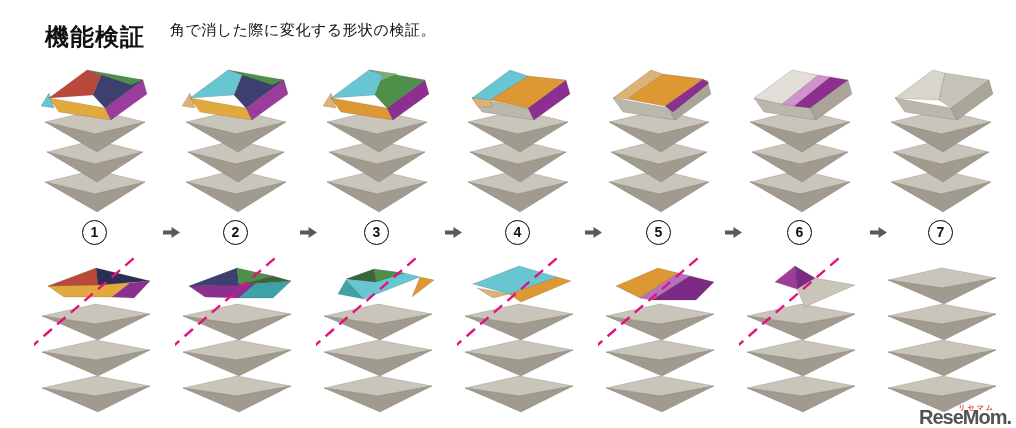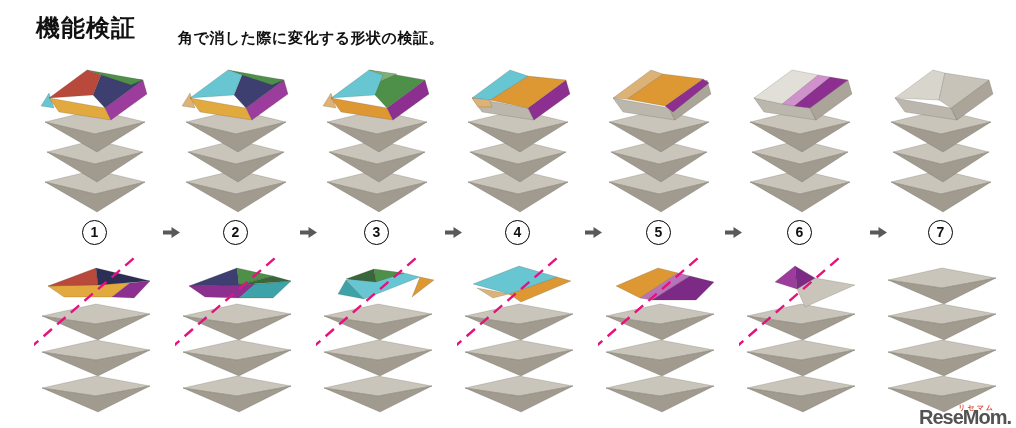--- a/index.html
+++ b/index.html
@@ -1,19 +1,19 @@
 <!DOCTYPE html>
 <html style="--red: #b8493b; --green: #4e8f4a; --greenlt: #7fae76; --greendk: #39663c; --navy: #3c3f70; --navyd: #2b2e55; --cyan: #67c6d1; --teal: #3da3a8; --yellow: #e2a93e; --orange: #dd9834; --tan: #dcb277; --magenta: #9c3d9e; --purple: #8d2f90; --purpled: #7c2a86; --purplelt: #b772ba; --pink: #cf92cc; --caplight: #e2dfd8; --capA: #d8d5cd; --capB: #c7c3b9; --graylight: #c9c5bb; --graydark: #a19b8f; --graymid: #bcb7ac; --grayside: #aaa499; --dash: #e5127d; --arrow: #595959; --ink: #111111; --logoc: #454545; --rubyc: #d94a3a;"><head>
 <meta charset="utf-8">
 <style>
   html,body{margin:0;padding:0;background:#fff;}
   .page{position:relative;width:1016px;height:428px;background:#ffffff;overflow:hidden;
         font-family:"Liberation Sans","DejaVu Sans",sans-serif;color:var(--ink);}
-  .title{position:absolute;left:36px;top:12px;font-size:24px;font-weight:bold;letter-spacing:1px;margin:0;}
-  .subtitle{position:absolute;left:170px;top:21px;font-size:15px;font-weight:bold;margin:8px;letter-spacing:.5px;}
+  .title{position:absolute;left:36px;top:12px;font-size:24px;font-weight:bold;letter-spacing:1px;margin:9px;}
+  .subtitle{position:absolute;left:170px;top:21px;font-size:15px;font-weight:normal;margin:0;letter-spacing:.5px;}
   .toprow{position:absolute;left:24px;top:60px;width:987px;height:158px;display:flex;}
   .bottomrow{position:absolute;left:24px;top:252px;width:987px;height:174px;display:flex;}
   .cell{width:141px;display:flex;justify-content:center;align-items:flex-start;}
   .numrow{position:absolute;left:24px;top:219px;width:987px;height:26px;display:flex;}
   .numcell{width:141px;display:flex;justify-content:center;align-items:center;}
   .stepnum{width:23px;height:23px;border:1.8px solid #000;border-radius:50%;display:flex;
            align-items:center;justify-content:center;font-weight:bold;font-size:14px;background:#fff;}
   .arrow{position:absolute;top:6px;}
   
   .f-red{fill:var(--red);} .f-green{fill:var(--green);} .f-greenlt{fill:var(--greenlt);}

